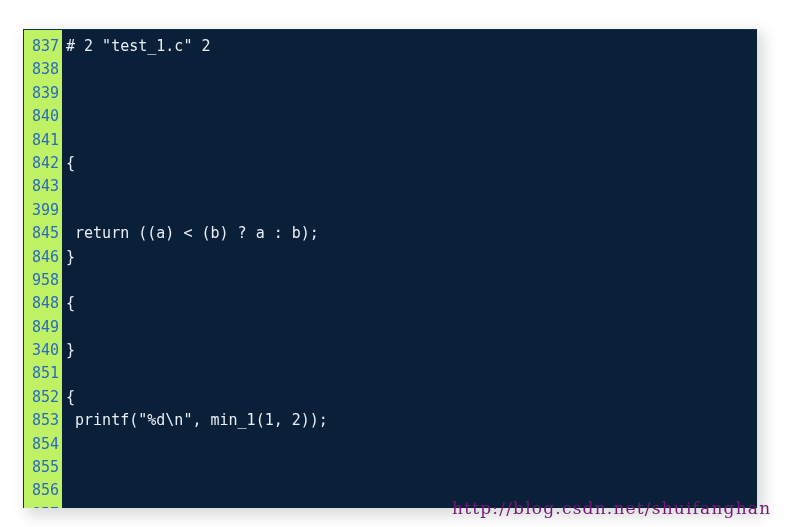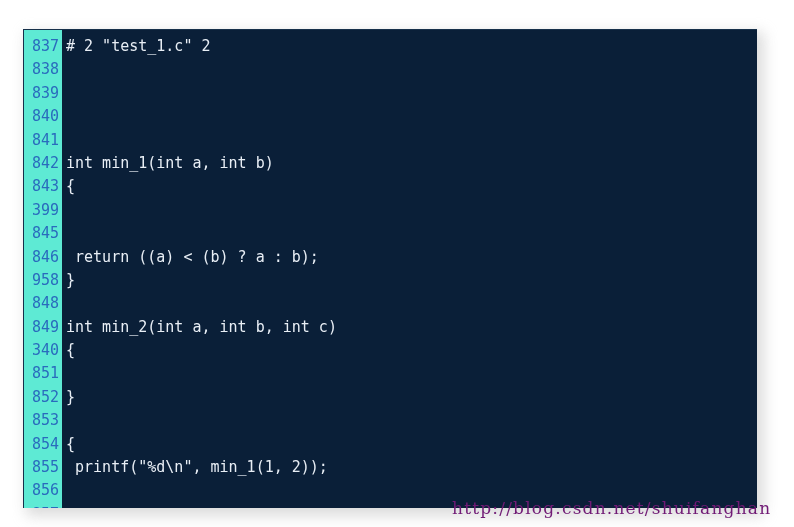--- a/index.html
+++ b/index.html
@@ -47,21 +47,21 @@
     overflow: hidden;
     display: flex;
     border-top: 1px solid #16304a;
     border-left: 1px solid #16304a;
     box-sizing: border-box;
   }
 
   .gutter {
     flex: 0 0 auto;
     width: 38px;
-    background: #5eead4;
+    background: #bef264;
     padding-top: 5px;
     box-sizing: border-box;
   }
 
   .gutter .ln {
     height: 23.4px;
     line-height: 23.4px;
     font-size: 15px;
     color: #2a6bbd;
     text-align: right;
@@ -131,28 +131,26 @@
         <div class="ln">855</div>
         <div class="ln">856</div>
         <div class="ln">857</div>
       </div>
     <div class="code-area" id="codeArea">
         <div class="cl"><span># 2 "test_1.c" 2</span></div>
         <div class="cl"><span></span></div>
         <div class="cl"><span></span></div>
         <div class="cl"><span></span></div>
         <div class="cl"><span></span></div>
-        <div class="cl"><span>int min_1(int a, int b)</span></div>
         <div class="cl"><span>{</span></div>
         <div class="cl"><span></span></div>
         <div class="cl"><span></span></div>
         <div class="cl"><span> return ((a) &lt; (b) ? a : b);</span></div>
         <div class="cl"><span>}</span></div>
         <div class="cl"><span></span></div>
-        <div class="cl"><span>int min_2(int a, int b, int c)</span></div>
         <div class="cl"><span>{</span></div>
         <div class="cl"><span></span></div>
         <div class="cl"><span>}</span></div>
         <div class="cl"><span></span></div>
         <div class="cl"><span>{</span></div>
         <div class="cl"><span> printf("%d\n", min_1(1, 2));</span></div>
       </div>
   </div>
 
   <div class="watermark">http://blog.csdn.net/shuifanghan</div>

